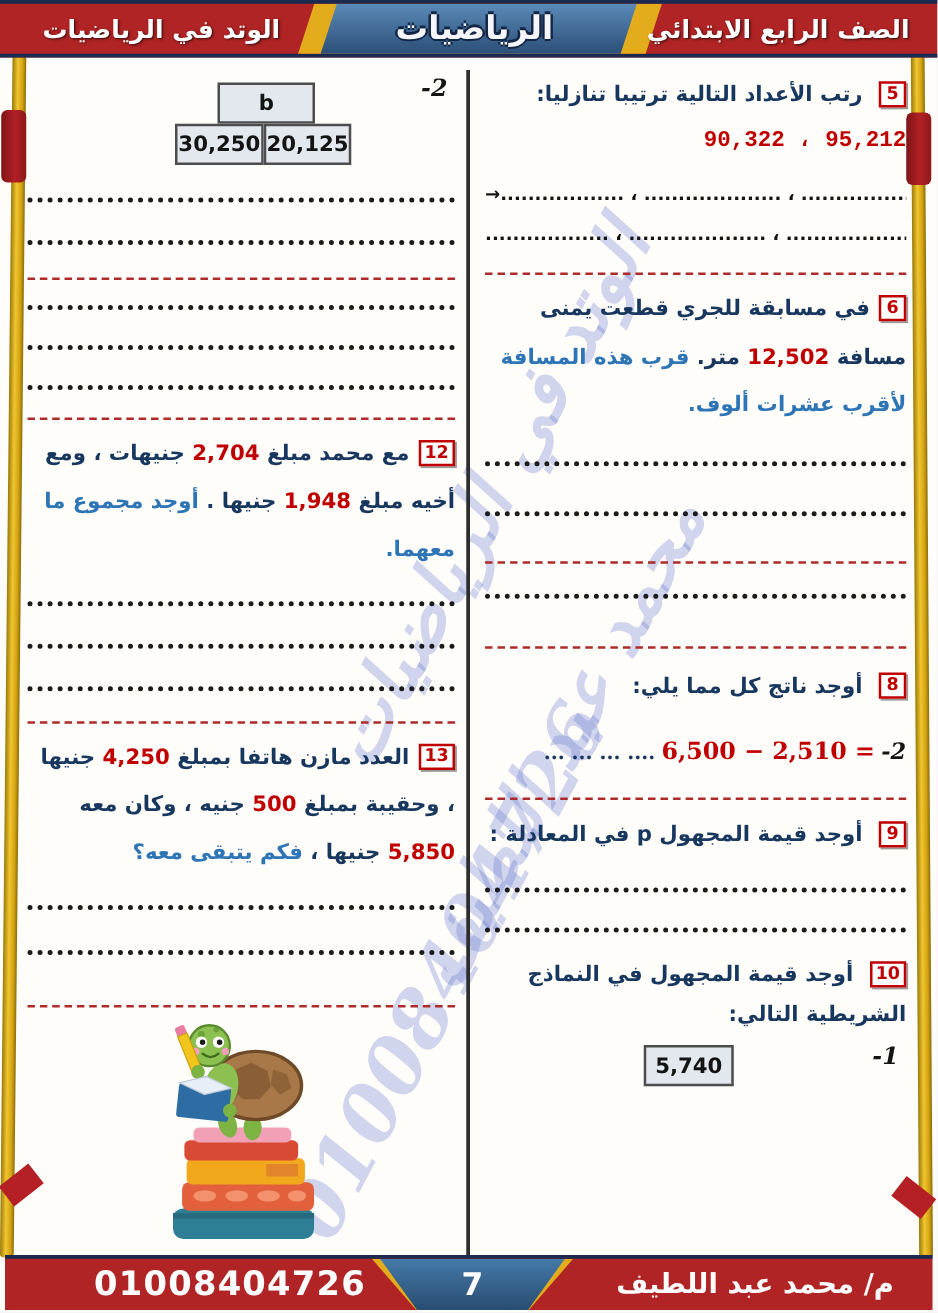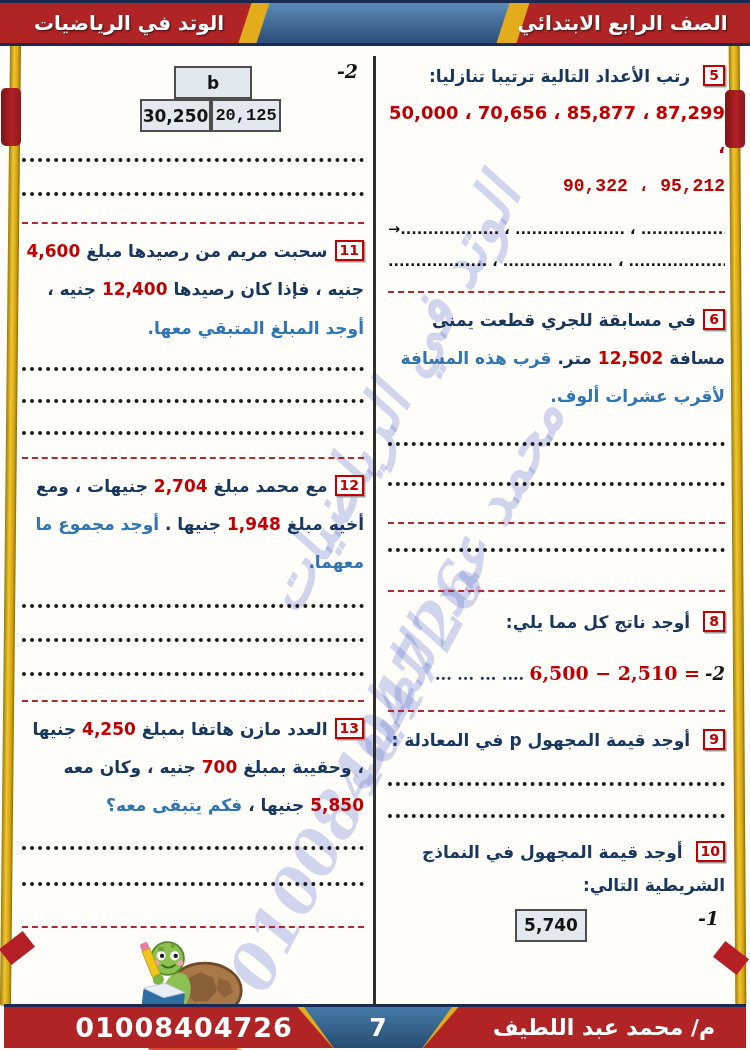--- a/index.html
+++ b/index.html
@@ -95,39 +95,39 @@
 <div class="page">
 
   <div class="wm wm1">الوتد في الرياضيات</div>
   <div class="wm wm2">محمد عبد اللطيف</div>
   <div class="wm wm3">01008404726</div>
 
   <div class="header">
     <div class="hdr-yellow"></div>
     <div class="hdr-blue"></div>
     <div class="hdr-seg hdr-right">الصف الرابع الابتدائي</div>
+    <div class="hdr-seg hdr-center">الرياضيات</div>
     <div class="hdr-seg hdr-left">الوتد في الرياضيات</div>
   </div>
 
   <div class="rail rail-left"></div>
   <div class="rail rail-right"></div>
   <div class="clip clip-left"></div>
   <div class="clip clip-right"></div>
   <div class="ribbon ribbon-left"></div>
   <div class="ribbon ribbon-right"></div>
 
   <div class="divider"></div>
 
   <div class="col col-right">
 
     <div class="q-title" style="margin-top:4px;">
       <span class="badge">5</span>
       <span>رتب الأعداد التالية ترتيبا تنازليا:</span>
     </div>
-    <div class="numline" style="margin-top:4px;">87,299 ، 85,877 ، 70,656 ، 50,000 ،</div>
     <div class="numline" style="margin-top:4px; padding-left:40px;font-family:Liberation Mono, monospace;">95,212 ، 90,322</div>
     <div class="ansline" style="margin-top:18px;">→.................. ، .................... ، ..................</div>
     <div class="ansline" style="margin-top:16px;">.................. ، .................... ، ..................</div>
     <div class="sep" style="margin-top:22px;"></div>
 
     <p class="para" style="margin-top:8px;">
       <span class="badge">6</span><span>في مسابقة للجري قطعت يمنى مسافة </span><span class="red">12,502</span><span> متر.  </span><span class="blue">قرب هذه المسافة لأقرب عشرات ألوف.</span>
     </p>
     <div class="dots" style="margin-top:26px;"></div>
     <div class="dots" style="margin-top:36px;"></div>
@@ -165,44 +165,41 @@
     </div>
 
   </div>
 
   <div class="col col-left">
 
     <div class="model" style="height:80px; margin-top:4px;">
       <div class="mlabel">-2</div>
       <div class="mbox" style="left:152px; top:6px; width:78px; height:33px;">b</div>
       <div class="mbox" style="left:118px; top:39px; width:71px; height:33px;">30,250</div>
-      <div class="mbox" style="left:189px; top:39px; width:70px; height:33px;font-family:Liberation Mono, monospace;">20,125</div>
+      <div class="mbox" style="left:189px; top:39px; width:70px; height:33px;">20,125</div>
     </div>
     <div class="dots" style="margin-top:18px;"></div>
     <div class="dots" style="margin-top:30px;"></div>
     <div class="sep" style="margin-top:26px;"></div>
 
-    <p class="para" style="margin-top:8px;">
-      <span class="badge">11</span><span>سحبت مريم من رصيدها مبلغ </span><span class="red">4,600</span><span> جنيه ، فإذا كان رصيدها </span><span class="red">12,400</span><span> جنيه ، </span><span class="blue">أوجد المبلغ المتبقي معها.</span>
-    </p>
     <div class="dots" style="margin-top:20px;"></div>
     <div class="dots" style="margin-top:28px;"></div>
     <div class="dots" style="margin-top:28px;"></div>
     <div class="sep" style="margin-top:22px;"></div>
 
     <p class="para" style="margin-top:8px;">
       <span class="badge">12</span><span>مع محمد مبلغ </span><span class="red">2,704</span><span> جنيهات ، ومع أخيه مبلغ </span><span class="red">1,948</span><span> جنيها . </span><span class="blue">أوجد مجموع ما معهما.</span>
     </p>
     <div class="dots" style="margin-top:22px;"></div>
     <div class="dots" style="margin-top:30px;"></div>
     <div class="dots" style="margin-top:30px;"></div>
     <div class="sep" style="margin-top:24px;"></div>
 
     <p class="para" style="margin-top:8px;">
-      <span class="badge">13</span><span>العدد مازن هاتفا بمبلغ </span><span class="red">4,250</span><span> جنيها ، وحقيبة بمبلغ </span><span class="red">700</span><span> جنيه ، وكان معه </span><span class="red">5,850</span><span> جنيها ، </span><span class="blue">فكم يتبقى معه؟</span>
+      <span class="badge">13</span><span>العدد مازن هاتفا بمبلغ </span><span class="red">4,250</span><span> جنيها ، وحقيبة بمبلغ </span><span class="red">500</span><span> جنيه ، وكان معه </span><span class="red">5,850</span><span> جنيها ، </span><span class="blue">فكم يتبقى معه؟</span>
     </p>
     <div class="dots" style="margin-top:22px;"></div>
     <div class="dots" style="margin-top:32px;"></div>
     <div class="sep" style="margin-top:40px;"></div>
 
     <div class="turtle-wrap" style="margin-top:6px;">
       <svg width="180" height="182" viewBox="0 0 180 200">
 
         <rect x="30" y="170" rx="9" width="124" height="27" fill="#2e7f95"></rect>
         <rect x="30" y="174" width="124" height="5" fill="#256a7e"></rect>

